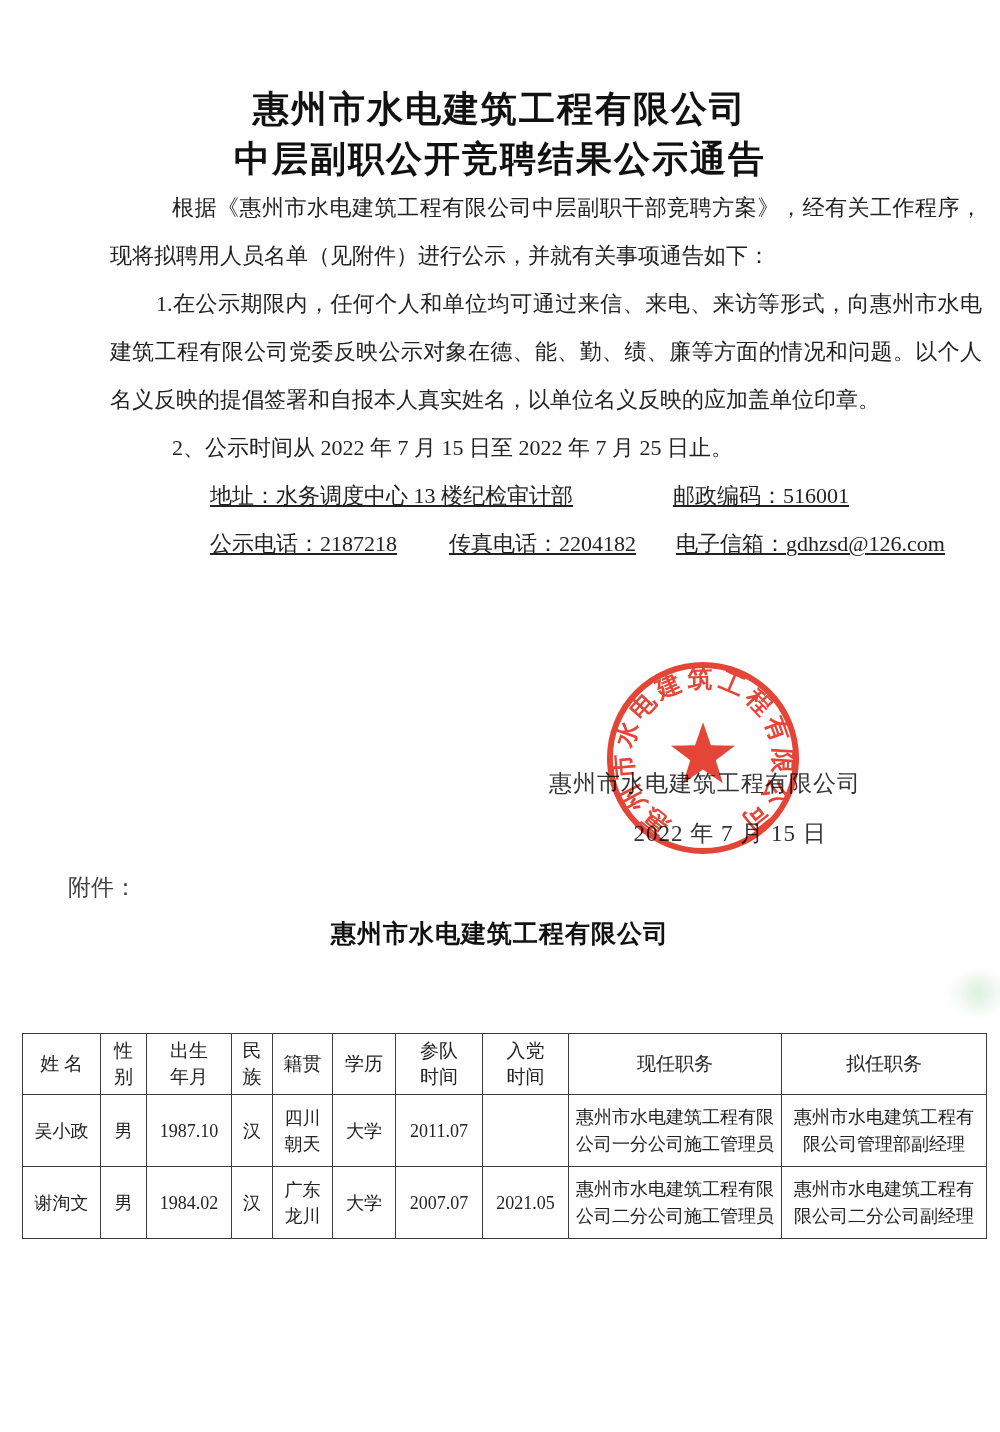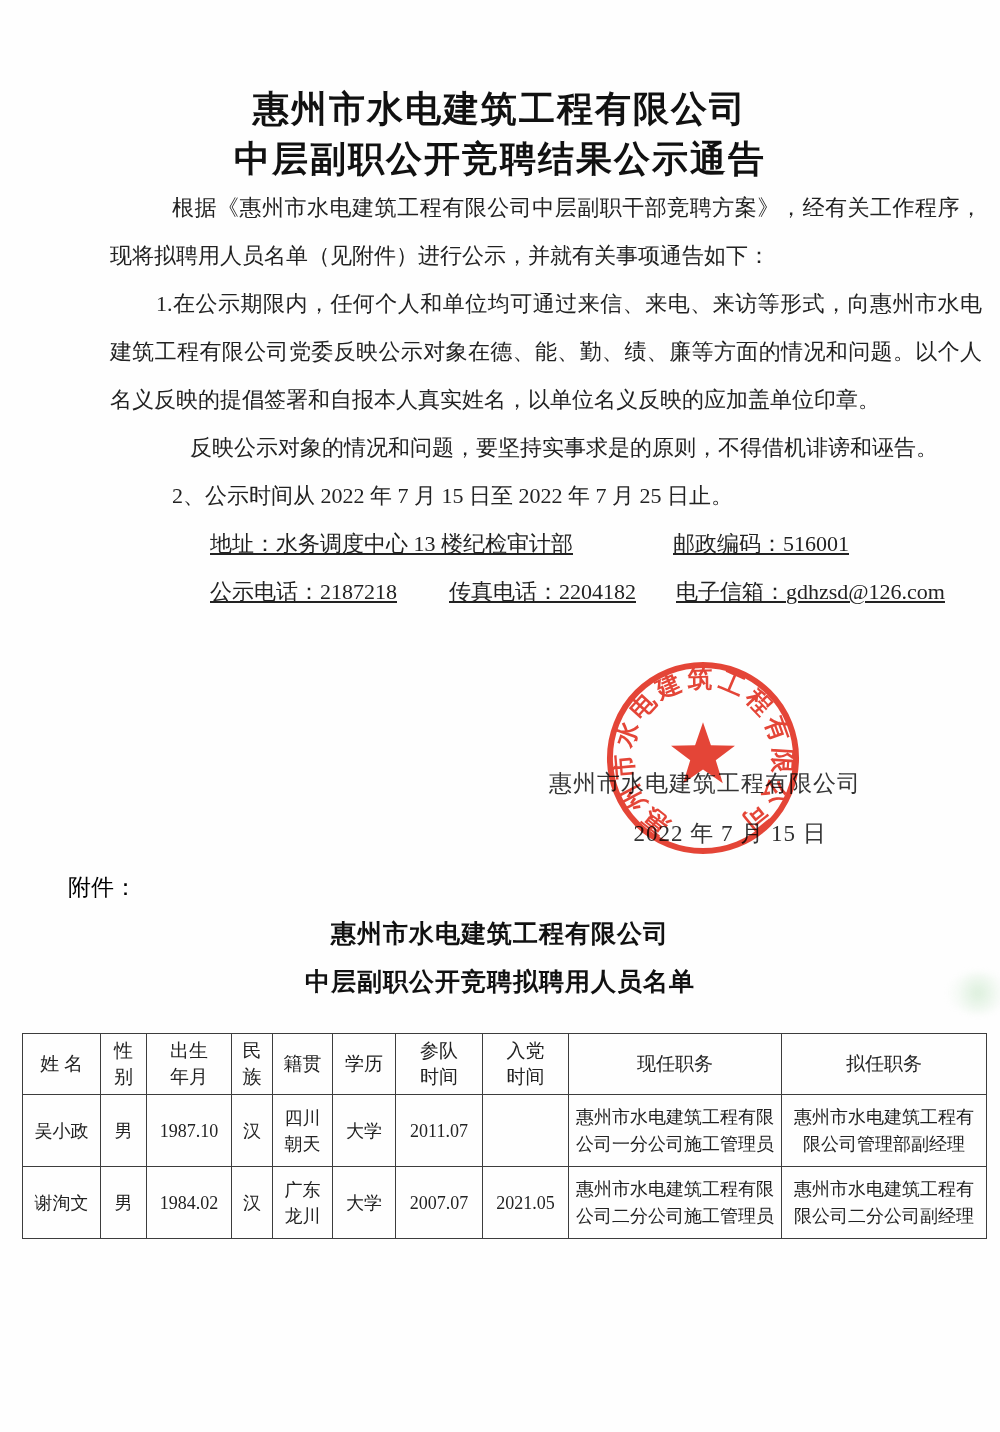--- a/index.html
+++ b/index.html
@@ -35,21 +35,21 @@
     font-size:23px;color:#333;letter-spacing:1px;
   }
   
   .stamp{
     position:absolute;left:604px;top:659px;width:198px;height:198px;
     mix-blend-mode:multiply;opacity:0.92;pointer-events:none;
   }
   .stamp svg{width:100%;height:100%;}
   .stamp text{font-family:"Liberation Serif", serif;font-weight:bold;}
   
-  .attach-label{position:absolute;top:872px;left:68px;font-size:23px;color:#000000;}
+  .attach-label{position:absolute;top:872px;left:68px;font-size:23px;color:#404040;}
   .attach-title{
     position:absolute;top:910px;left:0;width:1000px;text-align:center;
     font-weight:bold;font-size:25px;line-height:48px;letter-spacing:1px;color:#111;
   }
   
   .roster{
     position:absolute;top:1005px;left:22px;
     border-collapse:collapse;table-layout:fixed;width:964px;
     font-size:18px;color:#222;margin-top:28px;
   }
@@ -73,21 +73,20 @@
 <div class="page">
 
   <div class="doc-title">
     <div>惠州市水电建筑工程有限公司</div>
     <div>中层副职公开竞聘结果公示通告</div>
   </div>
 
   <div class="body-text">
     <p class="ind">根据《惠州市水电建筑工程有限公司中层副职干部竞聘方案》，经有关工作程序，现将拟聘用人员名单（见附件）进行公示，并就有关事项通告如下：</p>
     <p class="ind-item1">1.在公示期限内，任何个人和单位均可通过来信、来电、来访等形式，向惠州市水电建筑工程有限公司党委反映公示对象在德、能、勤、绩、廉等方面的情况和问题。以个人名义反映的提倡签署和自报本人真实姓名，以单位名义反映的应加盖单位印章。</p>
-    <p class="ind-deep">反映公示对象的情况和问题，要坚持实事求是的原则，不得借机诽谤和诬告。</p>
     <p class="ind">2、公示时间从 2022 年 7 月 15 日至 2022 年 7 月 25 日止。</p>
     <p class="ind-addr"><span>地址：</span><span>水务调度中心 13 楼纪检审计部</span><span class="gap-lg"></span><span>邮政编码：</span><span>516001</span></p>
     <p class="ind-addr"><span>公示电话：</span><span>2187218</span><span class="gap-md"></span><span>传真电话：</span><span>2204182</span><span class="gap-sm"></span><span>电子信箱：</span><span>gdhzsd@126.com</span></p>
   </div>
 
   <div class="sign-line">惠州市水电建筑工程有限公司</div>
   <div class="date-line">2022 年 7 月 15 日</div>
 
   <div class="stamp">
     <svg viewBox="0 0 200 200">
@@ -98,21 +97,20 @@
       </defs>
       <text font-size="25" letter-spacing="4.5" fill="#e33526">
         <textPath href="#sealArc" startOffset="2">惠州市水电建筑工程有限公司</textPath>
       </text>
     </svg>
   </div>
 
   <div class="attach-label">附件：</div>
   <div class="attach-title">
     <div>惠州市水电建筑工程有限公司</div>
-    <div>中层副职公开竞聘拟聘用人员名单</div>
   </div>
 
   <table class="roster">
     <colgroup>
       <col style="width:78px">
         <col style="width:46px">
         <col style="width:85px">
         <col style="width:41px">
       <col style="width:60px">
         <col style="width:63px">

